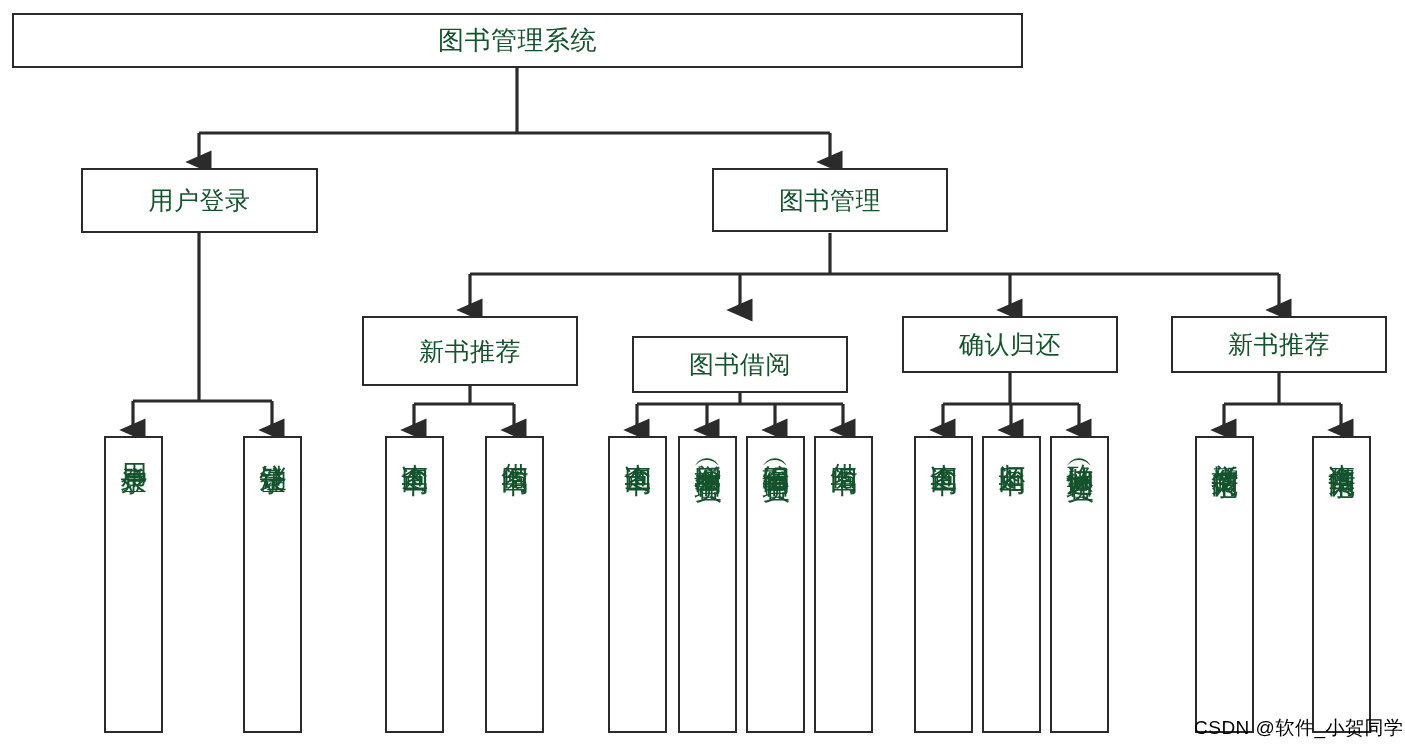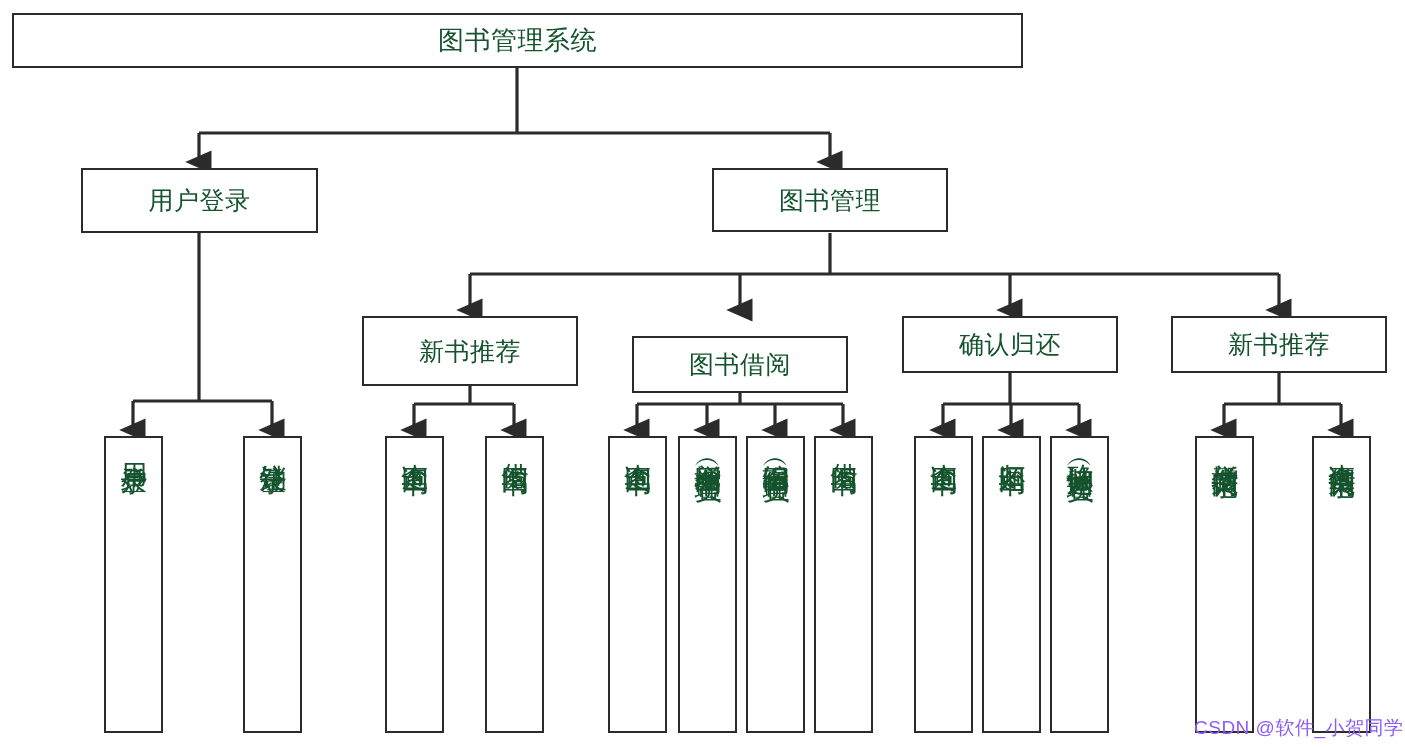--- a/index.html
+++ b/index.html
@@ -56,21 +56,21 @@
   .node.v .label {
     writing-mode: vertical-rl;
     text-orientation: upright;
     font-size: 27px;
     line-height: 1.0;
     letter-spacing: 2px;
     white-space: nowrap;
   }
   .watermark {
     position: absolute;
-    color: #8b5cf6;
+    color: #000000;
     font-size: 19px;
     white-space: nowrap;
     letter-spacing: 0.5px;
   }
 </style>
 </head>
 <body>
 
 <div id="canvas">
 

